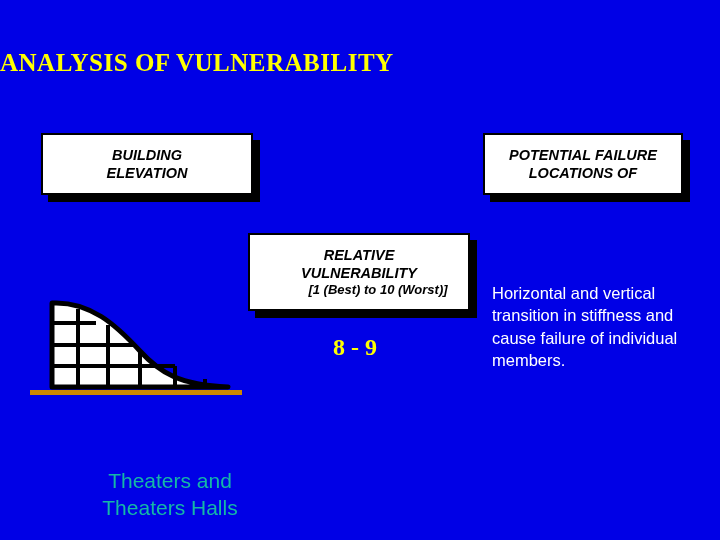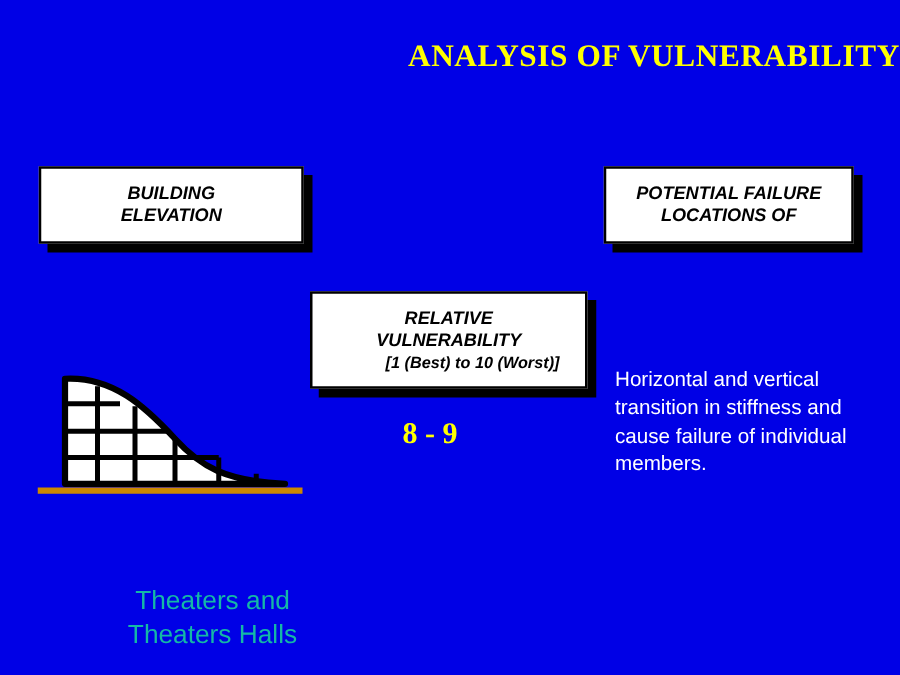--- a/index.html
+++ b/index.html
@@ -17,23 +17,23 @@
     position: relative;
     width: 720px;
     height: 540px;
     background: #0000E6;
   }
 
   
   .slide-title {
     position: absolute;
     left: 0;
-    top: 32px;
+    top: 49px;
     width: 720px;
-    text-align: right;
+    text-align: left;
     color: #FFFF00;
     font-family: "Liberation Serif", serif;
     font-weight: bold;
     font-size: 25px;
     letter-spacing: 0.5px;
   }
 
   
   .callout {
     position: absolute;
@@ -47,21 +47,21 @@
     font-style: italic;
     font-size: 14.5px;
     line-height: 1.25;
     text-align: center;
     display: flex;
     flex-direction: column;
     align-items: center;
     justify-content: center;
   }
   #box-elevation {
-    left: 31px;
+    left: 41px;
     top: 133px;
     width: 212px;
     height: 62px;
   }
   #box-locations {
     left: 483px;
     top: 133px;
     width: 200px;
     height: 62px;
   }
@@ -72,35 +72,35 @@
     height: 78px;
   }
   .callout .sub {
     font-size: 13px;
     margin-left: 38px;
   }
 
   
   .score {
     position: absolute;
-    left: 233px;
+    left: 244px;
     top: 334px;
     width: 222px;
     text-align: center;
     color: #FFFF00;
     font-family: "Liberation Serif", serif;
     font-weight: bold;
     font-size: 24px;
   }
 
   
   .note {
     position: absolute;
     left: 492px;
-    top: 293px;
+    top: 282px;
     width: 215px;
     color: #FFFFFF;
     font-family: "Liberation Sans", sans-serif;
     font-size: 16.5px;
     line-height: 1.35;
     text-align: left;
   }
 
   
   .caption {

